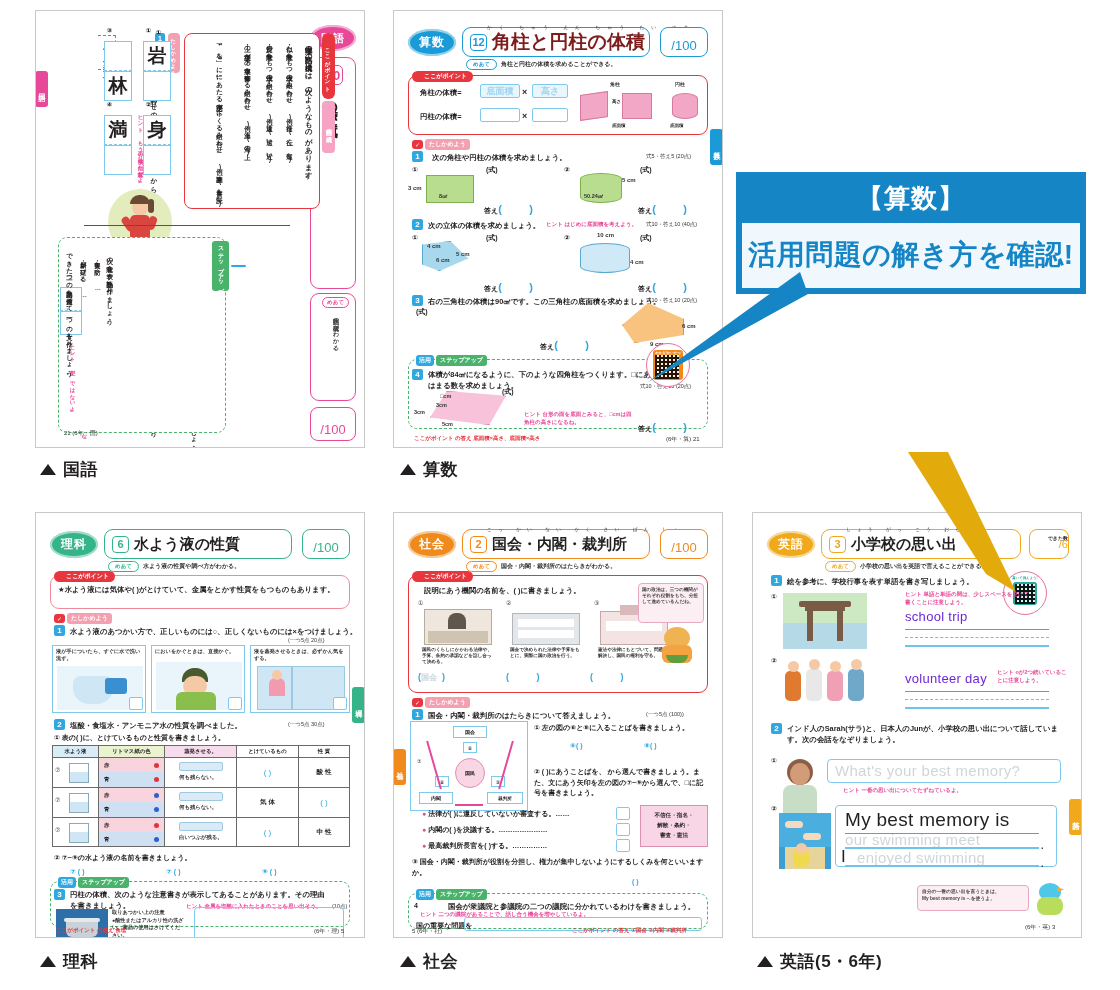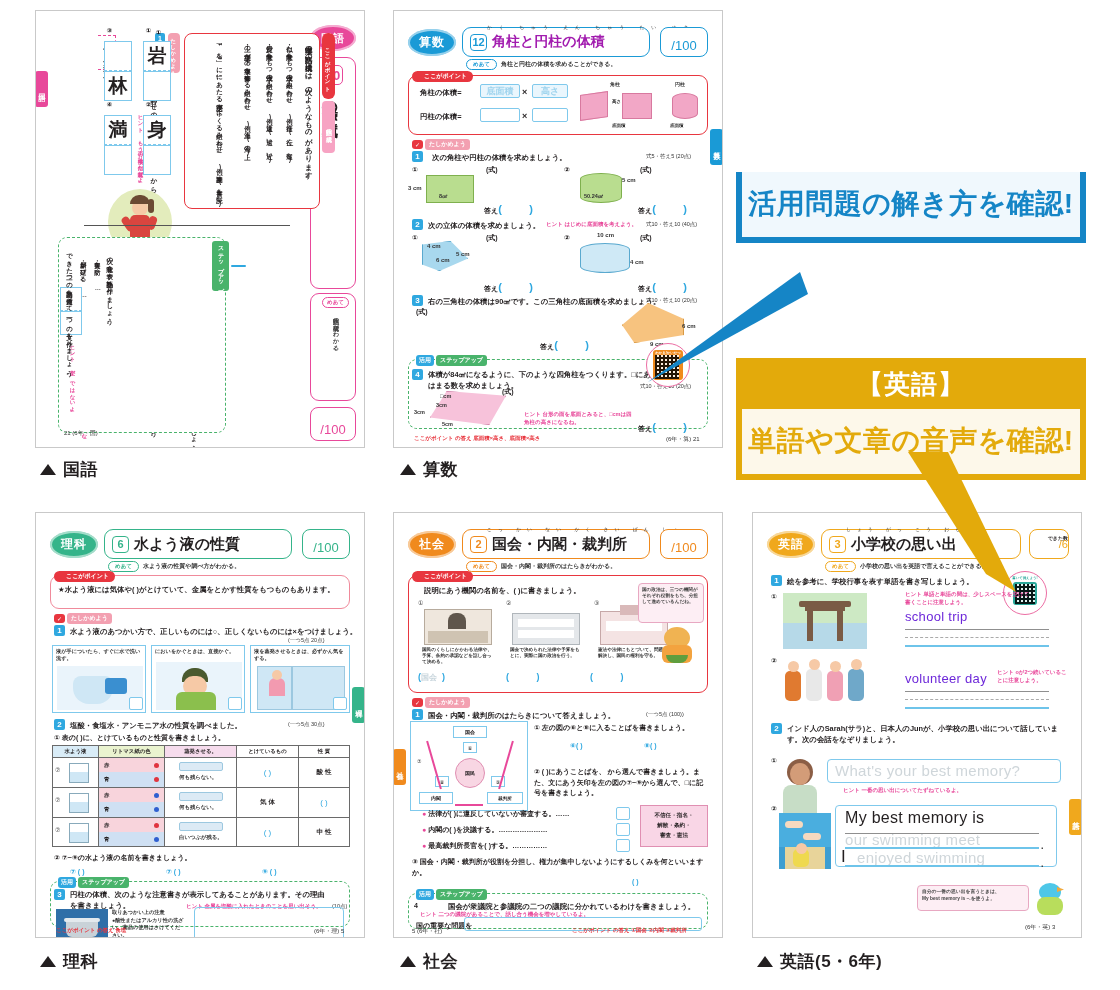--- a/index.html
+++ b/index.html
@@ -161,21 +161,21 @@
           display:flex;align-items:center;justify-content:center;
           font-size:19px; font-weight:bold; color:#231f20; }
 
   .illus { position:absolute; border-radius:3px; overflow:hidden; }
   .rule { position:absolute; background:#8f8f8f; height:1px; }
   .rule.blue { background:#6ec4ea; }
   .rule.dot { background:none; border-top:1px dashed #aaa; height:0; }
 
   .eng-word { position:absolute; font-size:13px; font-weight:500; color:#6d28d9; letter-spacing:.3px;}
   .eng-ghost { position:absolute; font-size:15px; font-weight:500; color:#cfd6da; letter-spacing:.3px;}
-  .eng-big { position:absolute; font-size:16px; font-weight:500; color:#231f20; letter-spacing:.3px;}
+  .eng-big { position:absolute; font-size:19px; font-weight:500; color:#231f20; letter-spacing:.3px;}
 </style>
 </head>
 <body>
 
 <div class="stage">
 
   <div class="caption" style="left:40px;top:458px;">
     <span class="tri"></span>
     <span>国語</span>
   </div>
@@ -394,21 +394,21 @@
     </div>
   </div>
 
   <div class="sheet" style="left:393px;top:10px;width:330px;height:438px;">
     <div class="sheet-inner">
       <div class="subj-badge" style="left:14px;top:18px;width:48px;height:27px;background:#1a9ad6;font-size:12px;">
         <span>算数</span>
       </div>
       <div class="title-bar" style="left:68px;top:16px;width:188px;height:30px;border:1.6px solid #1a9ad6;color:#1a9ad6;">
         <span class="title-num">12</span>
-        <span style="font-size:14px;color:#a21caf;">角柱と円柱の体積</span>
+        <span style="font-size:19px;color:#7f1d1d;">角柱と円柱の体積</span>
       </div>
       <div class="tiny" style="left:93px;top:13px;font-size:4.8px;letter-spacing:7px;color:#333;">
         <span>かく ちゅう   えん ちゅう   たい せき</span>
       </div>
       <div class="score-box" style="left:266px;top:16px;width:48px;height:30px;border:1.6px solid #1a9ad6;color:#1a9ad6;">
         <span class="slash">/100</span>
       </div>
       <div class="aim-pill" style="left:72px;top:48px;">
         <span class="pill" style="background:#fff;border:1px solid #1a9ad6;color:#1a9ad6;">めあて</span>
         <span style="font-weight:bold;color:#333;">角柱と円柱の体積を求めることができる。</span>
@@ -1084,31 +1084,26 @@
       <div class="pagefoot" style="left:272px;top:410px;">
         <span>(6年・英) 3</span>
       </div>
       <div class="side-tab" style="right:-1px;top:286px;height:36px;background:#f0a81d;">
         <span>英語</span>
       </div>
     </div>
   </div>
 
   <div class="callout" style="left:736px;top:172px;width:350px;">
+    <div class="hd" style="background:#1585c6;">【算数】</div>
     <div style="background:#1585c6;padding:0 6px 6px;">
       <div class="bd" style="background:#f0f8fd;color:#1585c6;">活用問題の解き方を確認!</div>
     </div>
   </div>
   <svg style="position:absolute;left:648px;top:272px;width:160px;height:120px;overflow:visible;">
     <polygon points="152,0 160,22 0,110" fill="#1585c6"></polygon>
   </svg>
 
-  <div class="callout" style="left:736px;top:358px;width:350px;">
-    <div class="hd" style="background:#e3aa0b;">【英語】</div>
-    <div style="background:#e3aa0b;padding:0 6px 6px;">
-      <div class="bd" style="background:#fdf8ea;color:#e3aa0b;">単語や文章の音声を確認!</div>
-    </div>
-  </div>
   <svg style="position:absolute;left:908px;top:452px;width:160px;height:140px;overflow:visible;">
     <polygon points="0,0 40,0 108,140 78,122" fill="#e3aa0b"></polygon>
   </svg>
 
 </div>
 
 </body></html>

